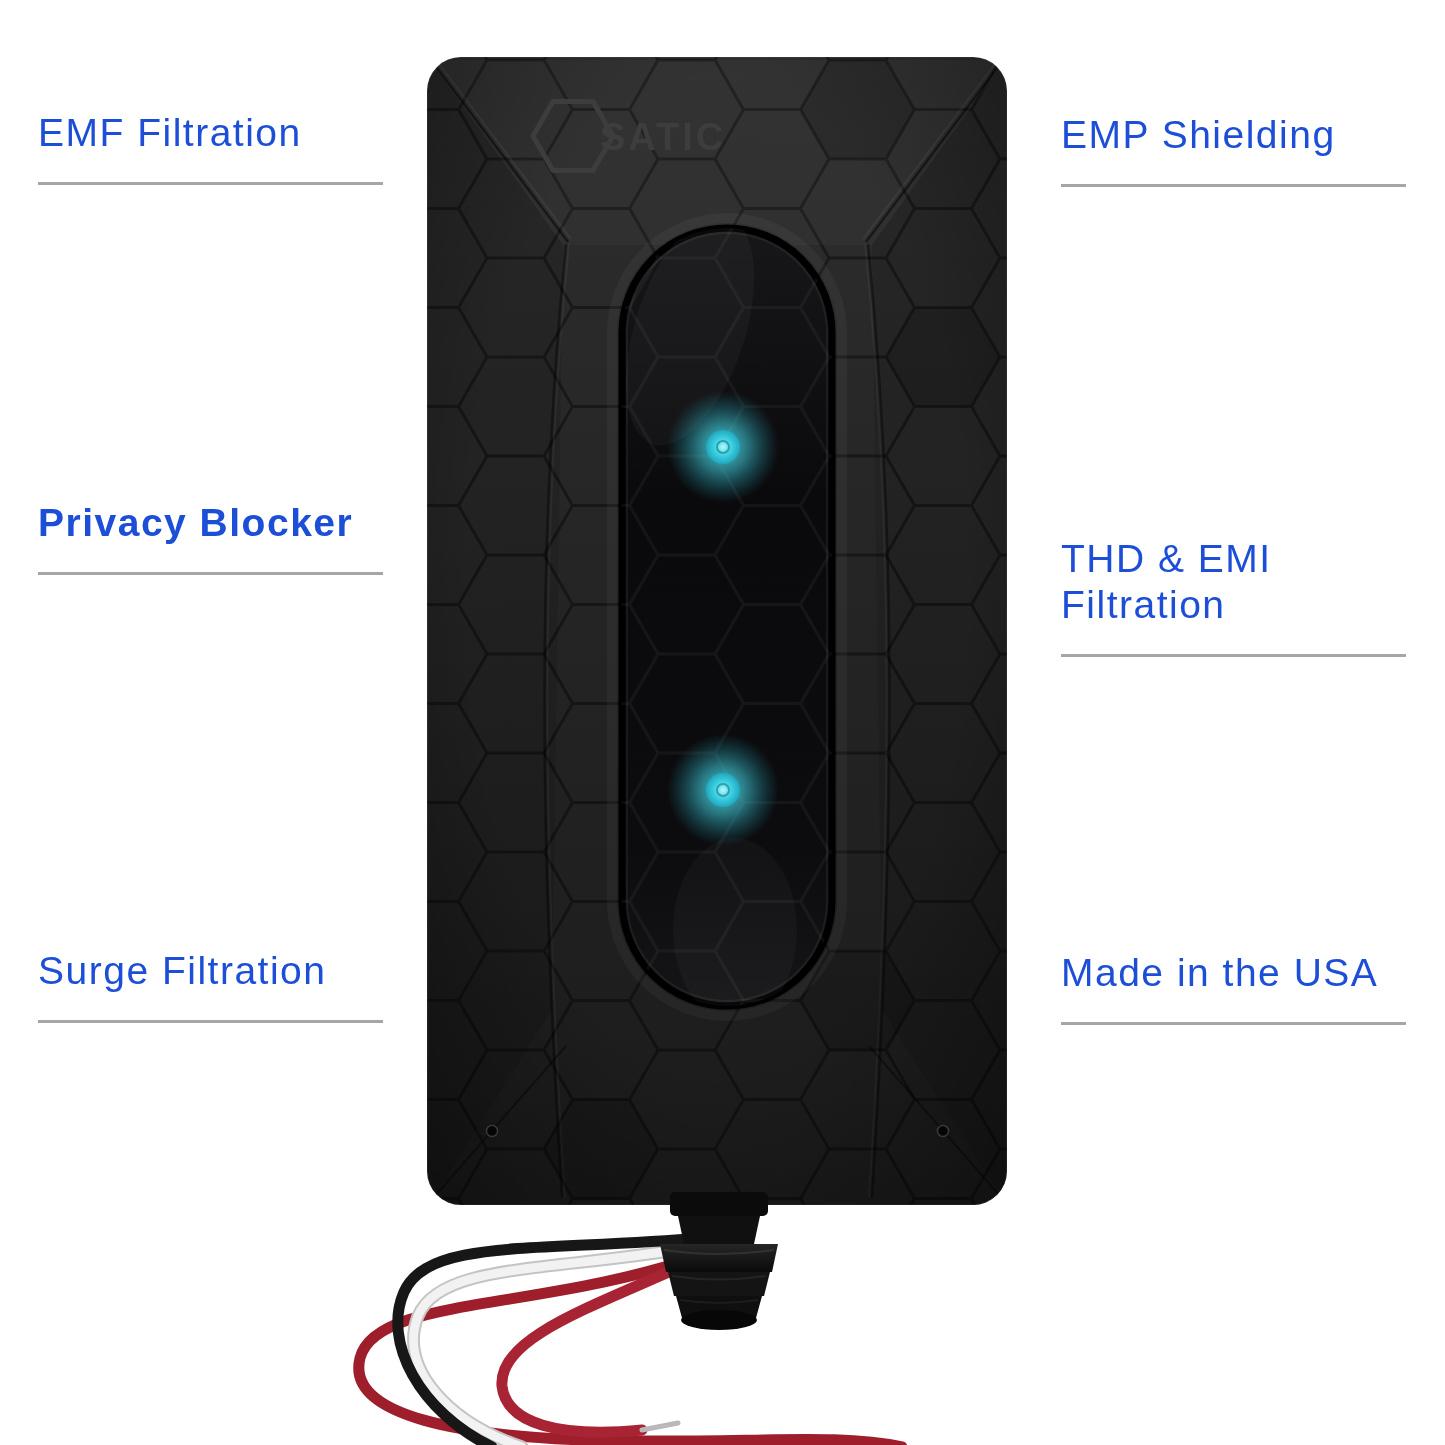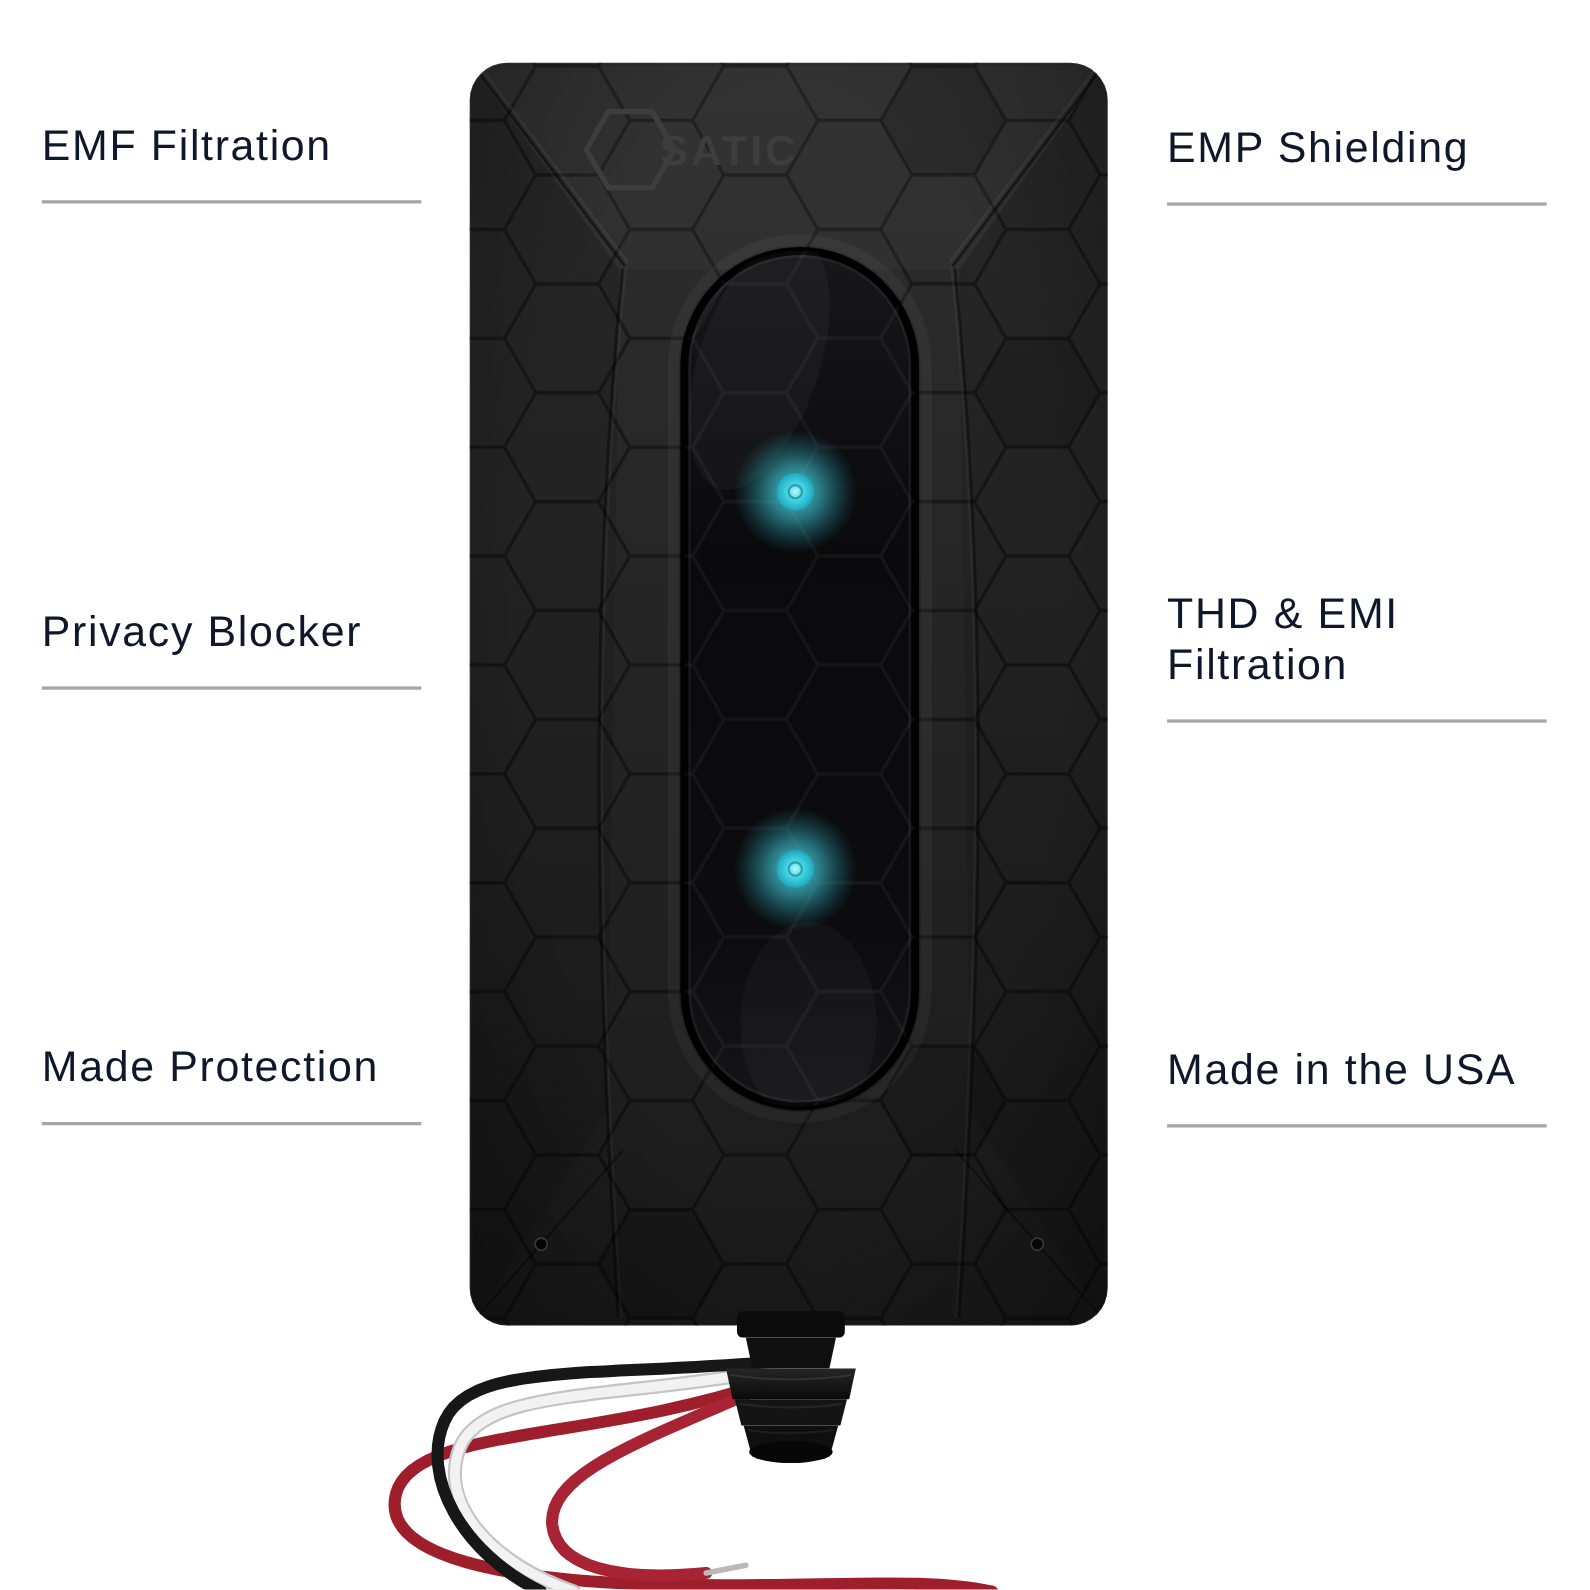--- a/index.html
+++ b/index.html
@@ -2,27 +2,27 @@
 <html><head>
 <meta charset="utf-8">
 <style>
   html,body{margin:0;padding:0;}
   body{
     width:1445px;height:1445px;position:relative;background:#ffffff;
     font-family:"Liberation Sans", sans-serif;overflow:hidden;
   }
   .stage{position:absolute;left:0;top:0;width:1445px;height:1445px;}
   .feature{
-    position:absolute;width:345px;color:#0f172a;font-size:39px;
+    position:absolute;width:345px;color:#1d4ed8;font-size:39px;
     letter-spacing:1.5px;font-weight:400;line-height:46px;
   }
   .feature .rule{height:3px;background:#a6a6a6;margin-top:26px;}
   .feature.right{}
   .f-l1{left:38px;top:110px;}
-  .f-l2{left:38px;top:552px;}
+  .f-l2{left:38px;top:500px;font-weight:bold;}
   .f-l3{left:38px;top:948px;}
   .f-r1{right:39px;top:112px;}
   .f-r2{right:39px;top:536px;}
   .f-r3{right:39px;top:950px;}
 </style>
 </head>
 <body>
 
 <svg class="stage" viewBox="0 0 1445 1445" aria-hidden="true">
   <defs>
@@ -164,21 +164,21 @@
 
 <div class="feature f-l1">
   <span>EMF Filtration</span>
   <div class="rule"></div>
 </div>
 <div class="feature f-l2">
   <span>Privacy Blocker</span>
   <div class="rule"></div>
 </div>
 <div class="feature f-l3">
-  <span>Made Protection</span>
+  <span>Surge Filtration</span>
   <div class="rule"></div>
 </div>
 <div class="feature right f-r1">
   <span>EMP Shielding</span>
   <div class="rule"></div>
 </div>
 <div class="feature right f-r2">
   <span>THD &amp; EMI Filtration</span>
   <div class="rule"></div>
 </div>

